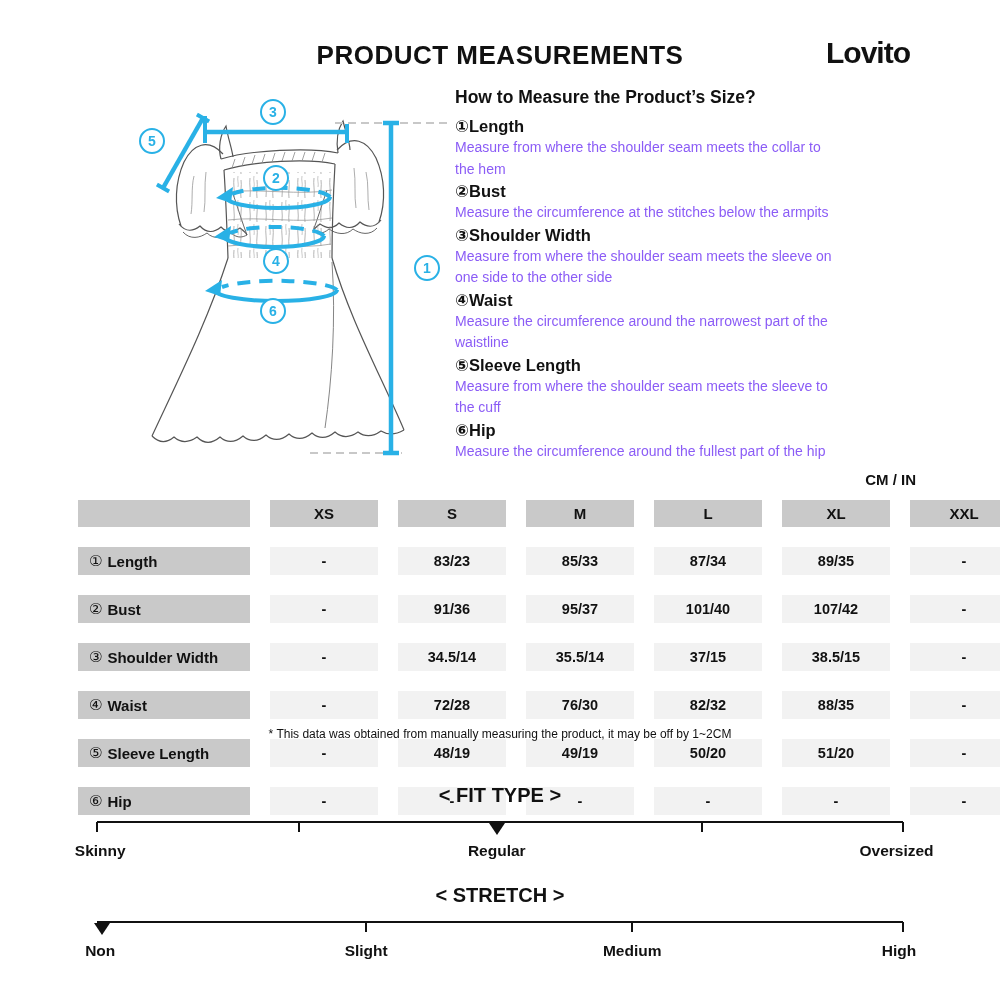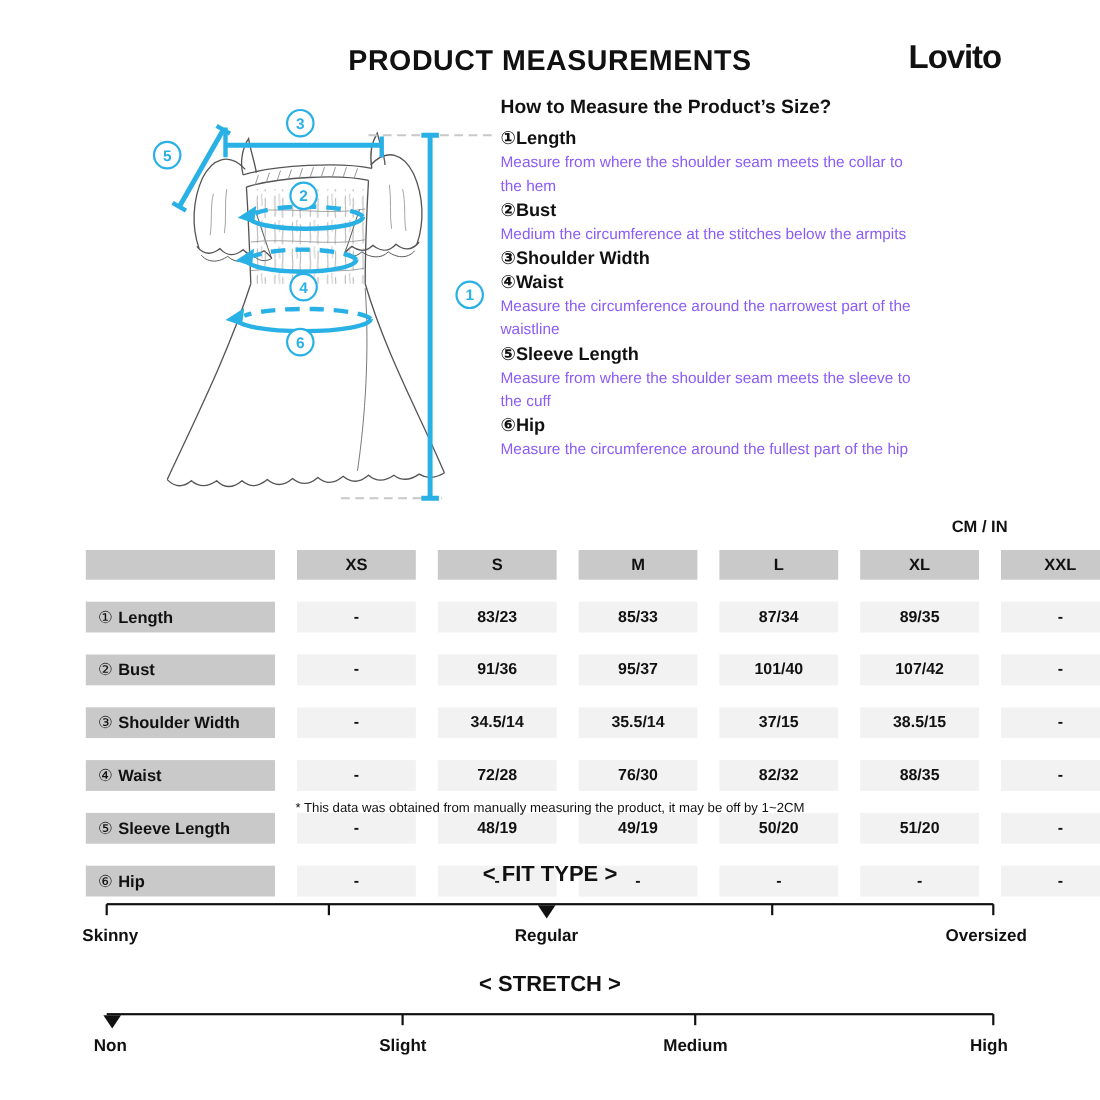--- a/index.html
+++ b/index.html
@@ -171,25 +171,27 @@
     <h2 class="guide-title">How to Measure the Product’s Size?</h2>
     <div id="guide-list">
     <div class="g-item">
       <h3><span>①</span><span>Length</span></h3>
       <p>Measure from where the shoulder seam meets the collar to
 the hem</p>
     </div>
 
     <div class="g-item">
       <h3><span>②</span><span>Bust</span></h3>
-      <p>Medium the circumference at the stitches below the armpits</p>
+      <p>Measure the circumference at the stitches below the armpits</p>
     </div>
 
     <div class="g-item">
       <h3><span>③</span><span>Shoulder Width</span></h3>
+      <p>Measure from where the shoulder seam meets the sleeve on
+one side to the other side</p>
     </div>
 
     <div class="g-item">
       <h3><span>④</span><span>Waist</span></h3>
       <p>Measure the circumference around the narrowest part of the
 waistline</p>
     </div>
 
     <div class="g-item">
       <h3><span>⑤</span><span>Sleeve Length</span></h3>

